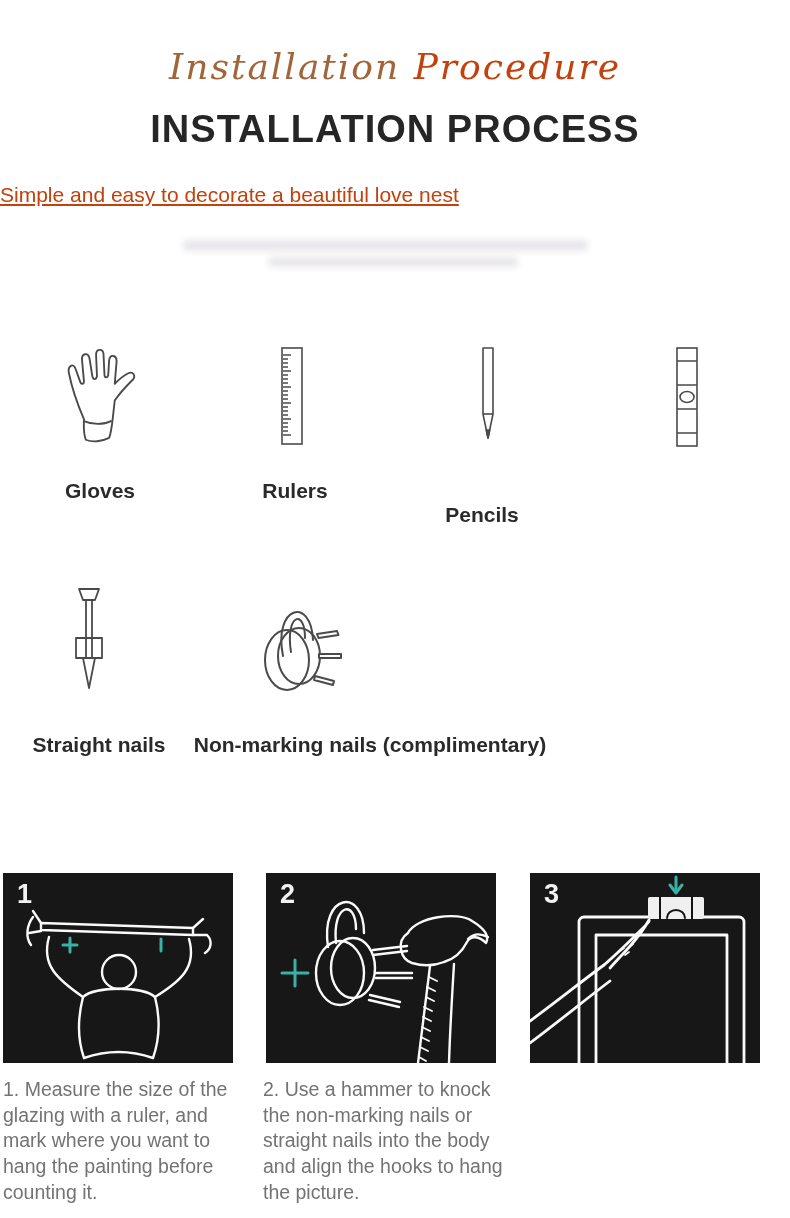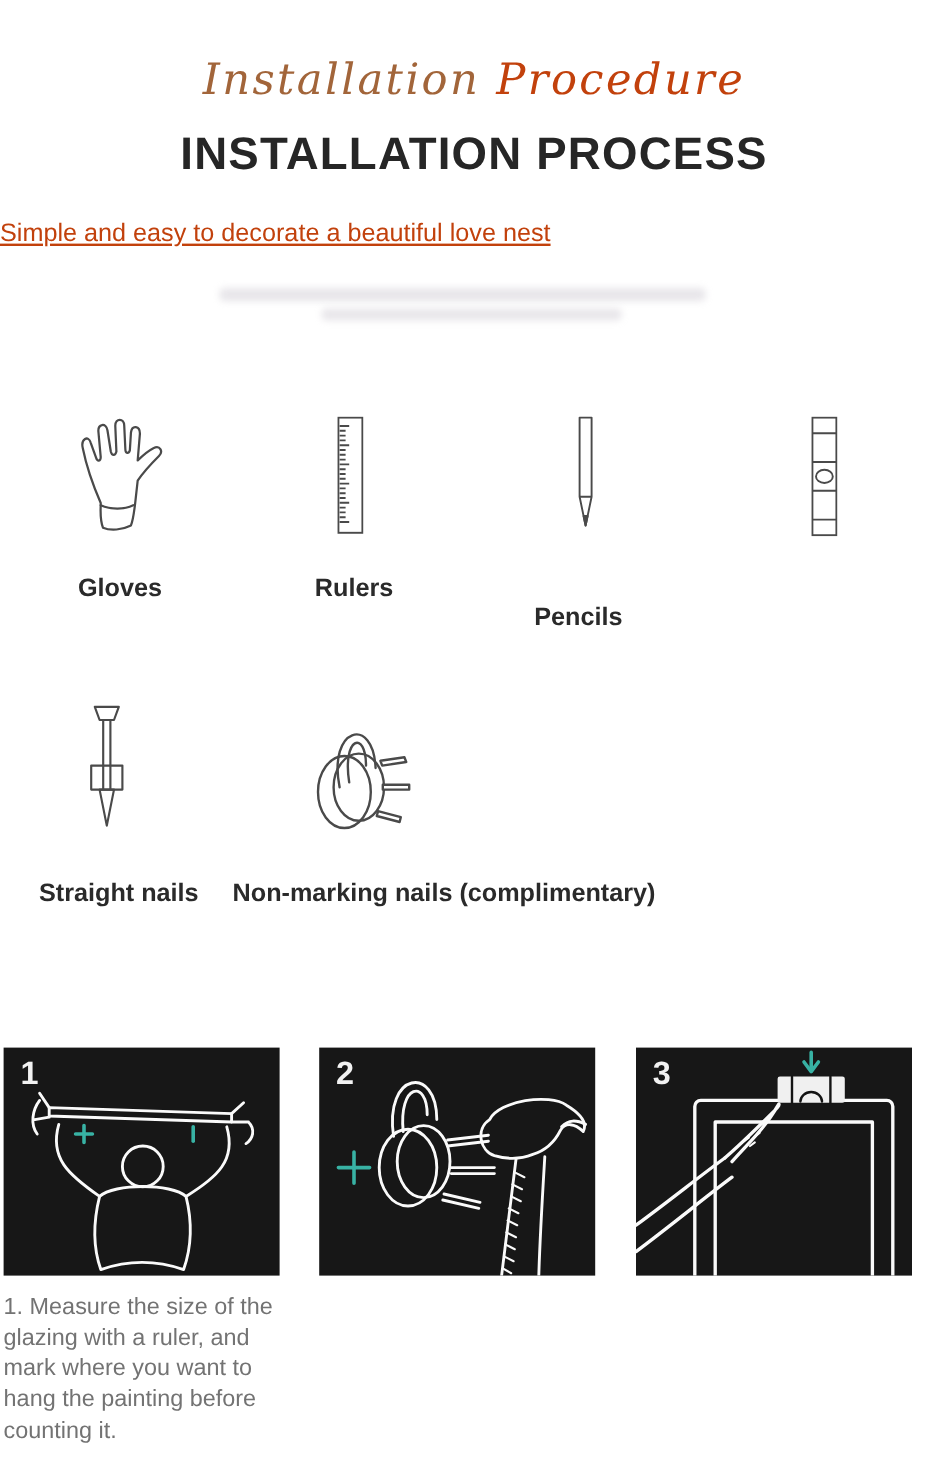--- a/index.html
+++ b/index.html
@@ -197,14 +197,15 @@
       <path d="M0,170 C32,146 56,126 80,108"></path>
       <path d="M74,92 C88,80 102,66 114,54 C117,51 120,48 119,47 C114,56 108,64 101,72 C95,79 88,86 80,95"></path>
       <g stroke-width="1.8">
         <path d="M90,78 l4,-3 M95,82 l4,-3 M99,74 l4,-3"></path>
       </g>
     </svg>
     <div class="panel-num">3</div>
   </div>
 
   <div class="caption cap1">1. Measure the size of the glazing with a ruler, and mark where you want to hang the painting before counting it.</div>
+  <div class="caption cap2">2. Use a hammer to knock the non-marking nails or straight nails  into the body and align the hooks to hang the picture.</div>
 
 </div>
 
 </body></html>

